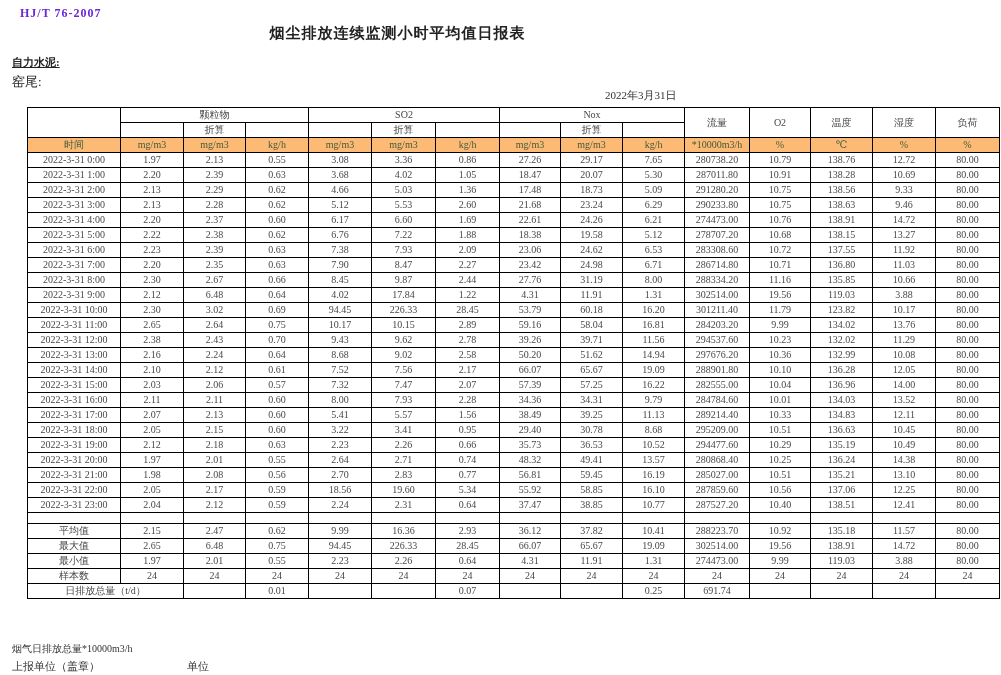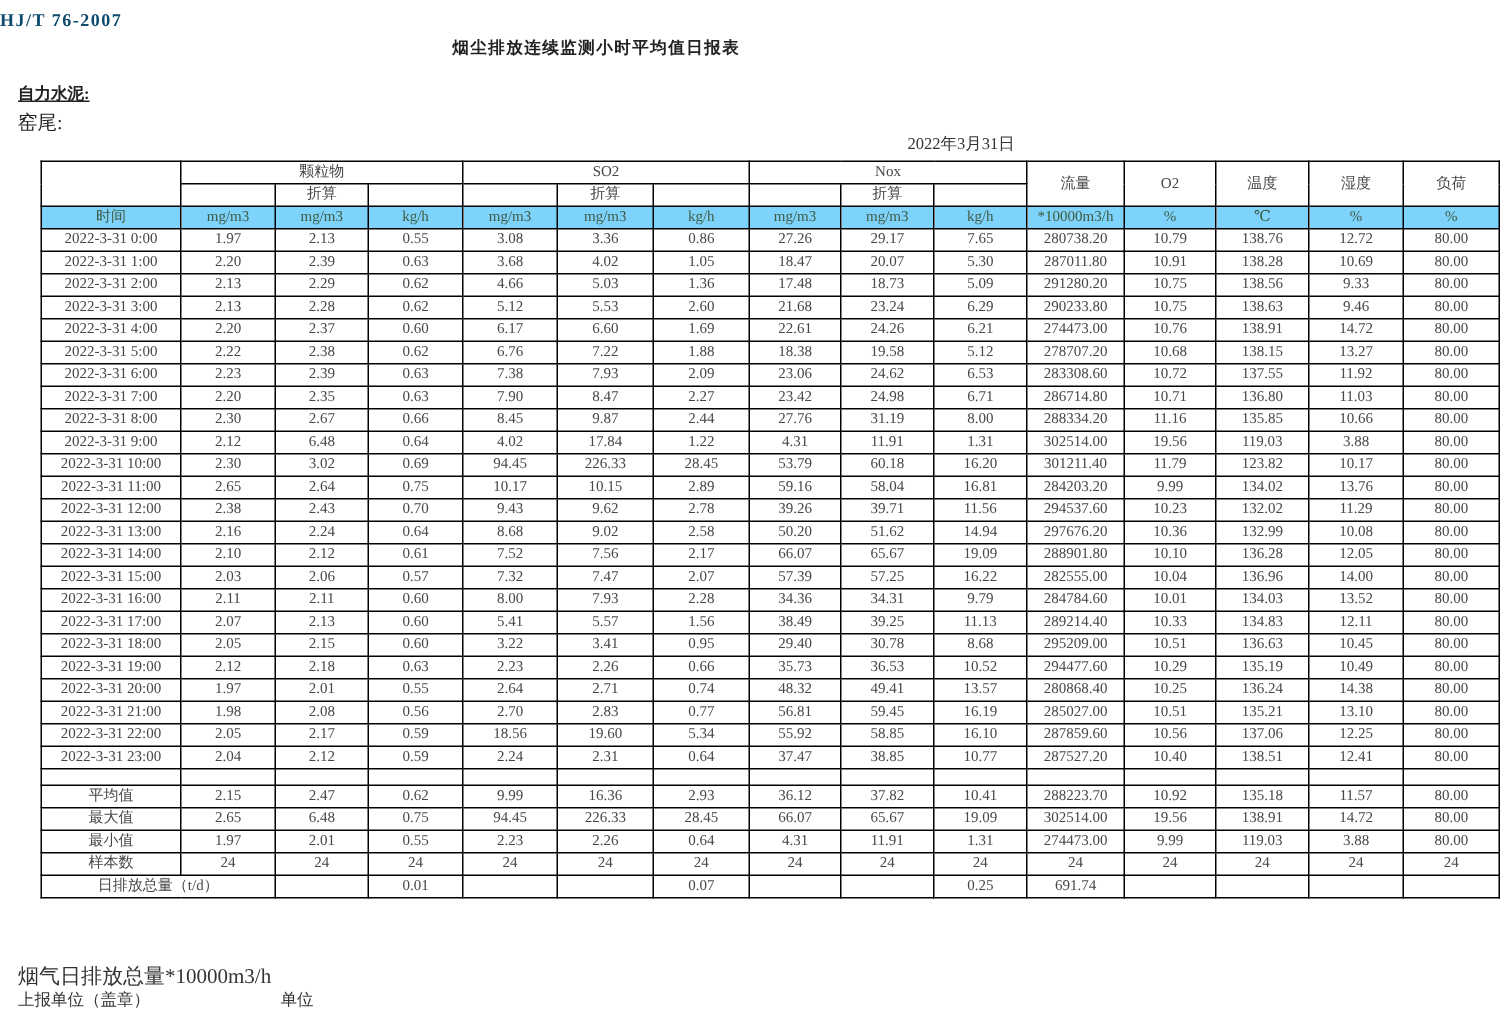--- a/index.html
+++ b/index.html
@@ -2,45 +2,45 @@
 <html><head>
 <meta charset="utf-8">
 <style>
   html,body{margin:0;padding:0;}
   body{
     width:1001px;height:675px;overflow:hidden;background:#ffffff;
     font-family:"Liberation Serif","DejaVu Serif",serif;
     color:#3d3d3d;position:relative;
   }
   .std-code{
-    position:absolute;left:0;top:6px;
-    font-size:12px;font-weight:bold;color:#0c4a6e;letter-spacing:1px;
+    position:absolute;left:20px;top:6px;
+    font-size:12px;font-weight:bold;color:#6d28d9;letter-spacing:1px;
     font-family:"Liberation Serif","DejaVu Serif",serif;
   }
   .report-title{
     position:absolute;left:0;top:24px;width:795px;text-align:center;
-    font-size:11px;font-weight:bold;color:#222;letter-spacing:1px;
+    font-size:15px;font-weight:bold;color:#222;letter-spacing:1px;
   }
   .company-line{position:absolute;left:12px;top:55px;font-size:11px;font-weight:bold;color:#222;text-decoration:underline;}
   .site-line{position:absolute;left:12px;top:73px;font-size:13px;font-weight:normal;color:#222;}
   .date-line{position:absolute;left:605px;top:88px;font-size:11px;color:#333;}
   table.report{
     position:absolute;left:15px;top:107px;width:972px;
     border-collapse:collapse;table-layout:fixed;margin-left:12px;
   }
   table.report td{
     border:1px solid #000;text-align:center;vertical-align:middle;
     font-size:10px;color:#474747;padding:0;height:14px;line-height:14px;
     overflow:hidden;white-space:nowrap;
   }
-  tr.units td{background:#7dd3fc;color:#3f5a3f;}
+  tr.units td{background:#fdba74;color:#3f5a3f;}
   tr.spacer td{height:10px;line-height:10px;}
   td.time, td.sum-label{font-size:10px;color:#4a4a4a;}
   td.total-label{text-align:left;padding-left:2px;}
-  .footer-note{position:absolute;left:12px;top:642px;font-size:14px;color:#333;}
+  .footer-note{position:absolute;left:12px;top:642px;font-size:10px;color:#333;}
   .footer-units{position:absolute;left:12px;top:659px;font-size:11px;color:#333;}
   .footer-unit-label{position:absolute;left:187px;top:659px;font-size:11px;color:#333;text-align:right;}
 </style>
 </head>
 <body>
 
 <div class="std-code">HJ/T  76-2007</div>
 <div class="report-title">烟尘排放连续监测小时平均值日报表</div>
 <div class="company-line">自力水泥:</div>
 <div class="site-line">窑尾:</div>

